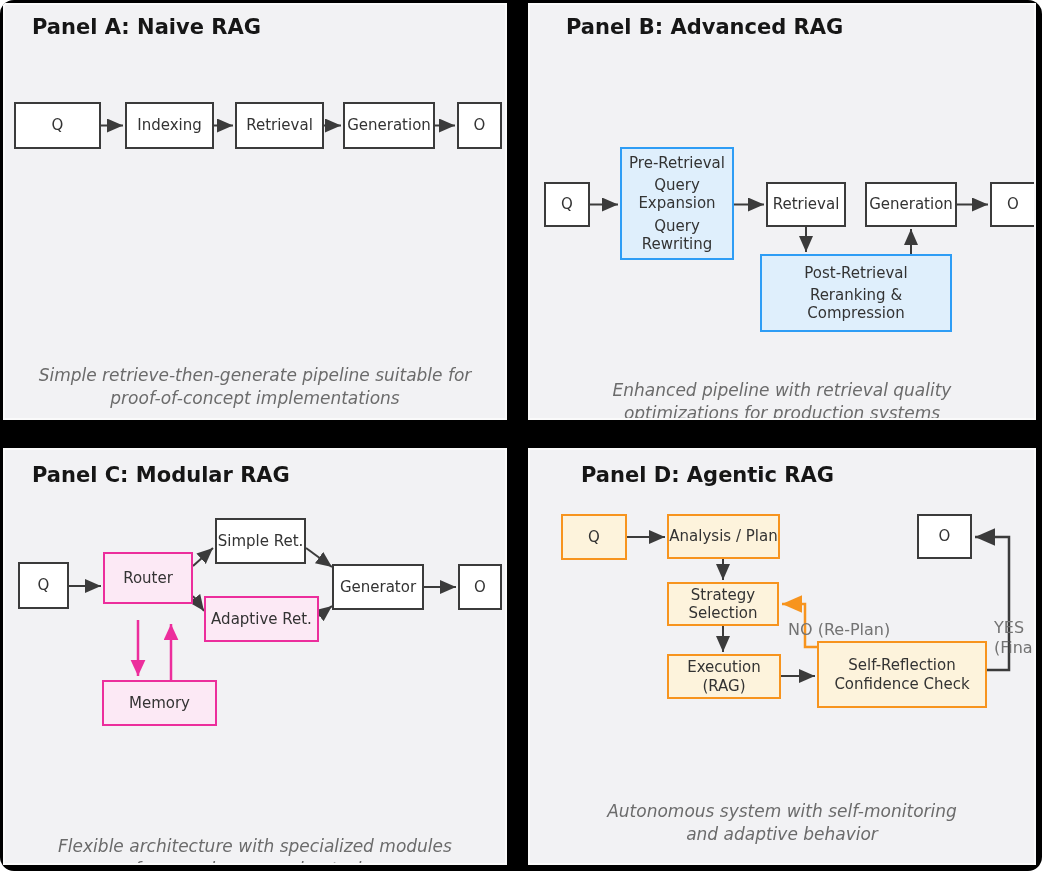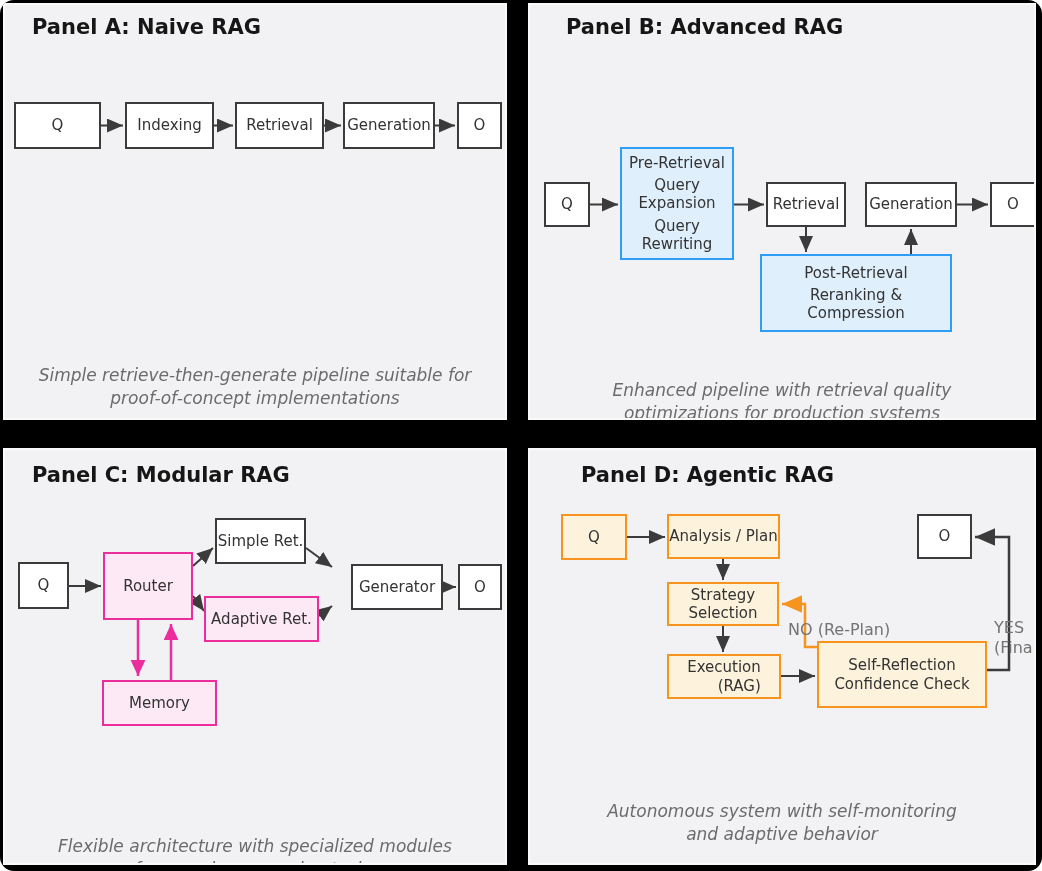--- a/index.html
+++ b/index.html
@@ -97,24 +97,24 @@
       <line x1="188" y1="116" x2="208" y2="98" stroke="#3b3b3b" stroke-width="2" marker-end="url(#mh-dark)"></line>
       <line x1="188" y1="146" x2="199" y2="161" stroke="#3b3b3b" stroke-width="2" marker-end="url(#mh-dark)"></line>
       <line x1="301" y1="98" x2="327" y2="117" stroke="#3b3b3b" stroke-width="2" marker-end="url(#mh-dark)"></line>
       <line x1="314" y1="166" x2="327" y2="156" stroke="#3b3b3b" stroke-width="2" marker-end="url(#mh-dark)"></line>
       <line x1="419" y1="137" x2="451" y2="137" stroke="#3b3b3b" stroke-width="2" marker-end="url(#mh-dark)"></line>
       <line x1="133" y1="170" x2="133" y2="226" stroke="#ec2e9c" stroke-width="2.5" marker-end="url(#mh-pink)"></line>
       <line x1="166" y1="230" x2="166" y2="174" stroke="#ec2e9c" stroke-width="2.5" marker-end="url(#mh-pink)"></line>
     </svg>
 
     <div class="node" style="left:13px; top:112px; width:51px; height:47px;">Q</div>
-    <div class="node pink" style="left:98px; top:102px; width:90px; height:68px;">Router</div>
+    <div class="node pink" style="left:98px; top:102px; width:90px; height:52px;">Router</div>
     <div class="node" style="left:210px; top:68px; width:91px; height:46px;">Simple Ret.</div>
     <div class="node pink" style="left:199px; top:146px; width:115px; height:46px;">Adaptive Ret.</div>
-    <div class="node" style="left:327px; top:114px; width:92px; height:46px;margin-left:19px;">Generator</div>
+    <div class="node" style="left:327px; top:114px; width:92px; height:46px;">Generator</div>
     <div class="node" style="left:453px; top:114px; width:44px; height:46px;">O</div>
     <div class="node pink" style="left:97px; top:230px; width:115px; height:46px;">Memory</div>
 
     <p class="caption" style="top:368px;">Flexible architecture with specialized modules
 for complex reasoning tasks</p>
   </section>
 
   <section class="panel" style="left:528px; top:448px; width:508px; height:417px;">
     <h2 class="panel-title" style="left:51px; top:13px;">Panel D: Agentic RAG</h2>
 
@@ -124,21 +124,21 @@
       <line x1="193" y1="176" x2="193" y2="202" stroke="#3b3b3b" stroke-width="2" marker-end="url(#mh-dark)"></line>
       <line x1="251" y1="226" x2="285" y2="226" stroke="#3b3b3b" stroke-width="2" marker-end="url(#mh-dark)"></line>
       <path d="M457,220 L479,220 L479,87 L445,87" fill="none" stroke="#3b3b3b" stroke-width="2.5" marker-end="url(#mh-dark)"></path>
       <path d="M287,197 L275,197 L275,154 L252,154" fill="none" stroke="#f7941e" stroke-width="2.5" marker-end="url(#mh-orange)"></path>
     </svg>
 
     <div class="node orange" style="left:31px; top:64px; width:66px; height:46px;">Q</div>
     <div class="node orange" style="left:137px; top:64px; width:113px; height:45px;">Analysis / Plan</div>
     <div class="node orange" style="left:137px; top:132px; width:112px; height:44px;">Strategy
 Selection</div>
-    <div class="node orange" style="left:137px; top:204px; width:114px; height:45px;text-align:right;">Execution
+    <div class="node orange" style="left:137px; top:204px; width:114px; height:45px;">Execution
 (RAG)</div>
     <div class="node orange" style="left:287px; top:191px; width:170px; height:67px;">Self-Reflection
 Confidence Check</div>
     <div class="node" style="left:387px; top:64px; width:55px; height:45px;">O</div>
 
     <span class="edge-label" style="left:258px; top:170px;">NO (Re-Plan)</span>
     <span class="edge-label" style="left:464px; top:168px;">YES
 (Final)</span>
 
     <p class="caption" style="top:333px;">Autonomous system with self-monitoring

